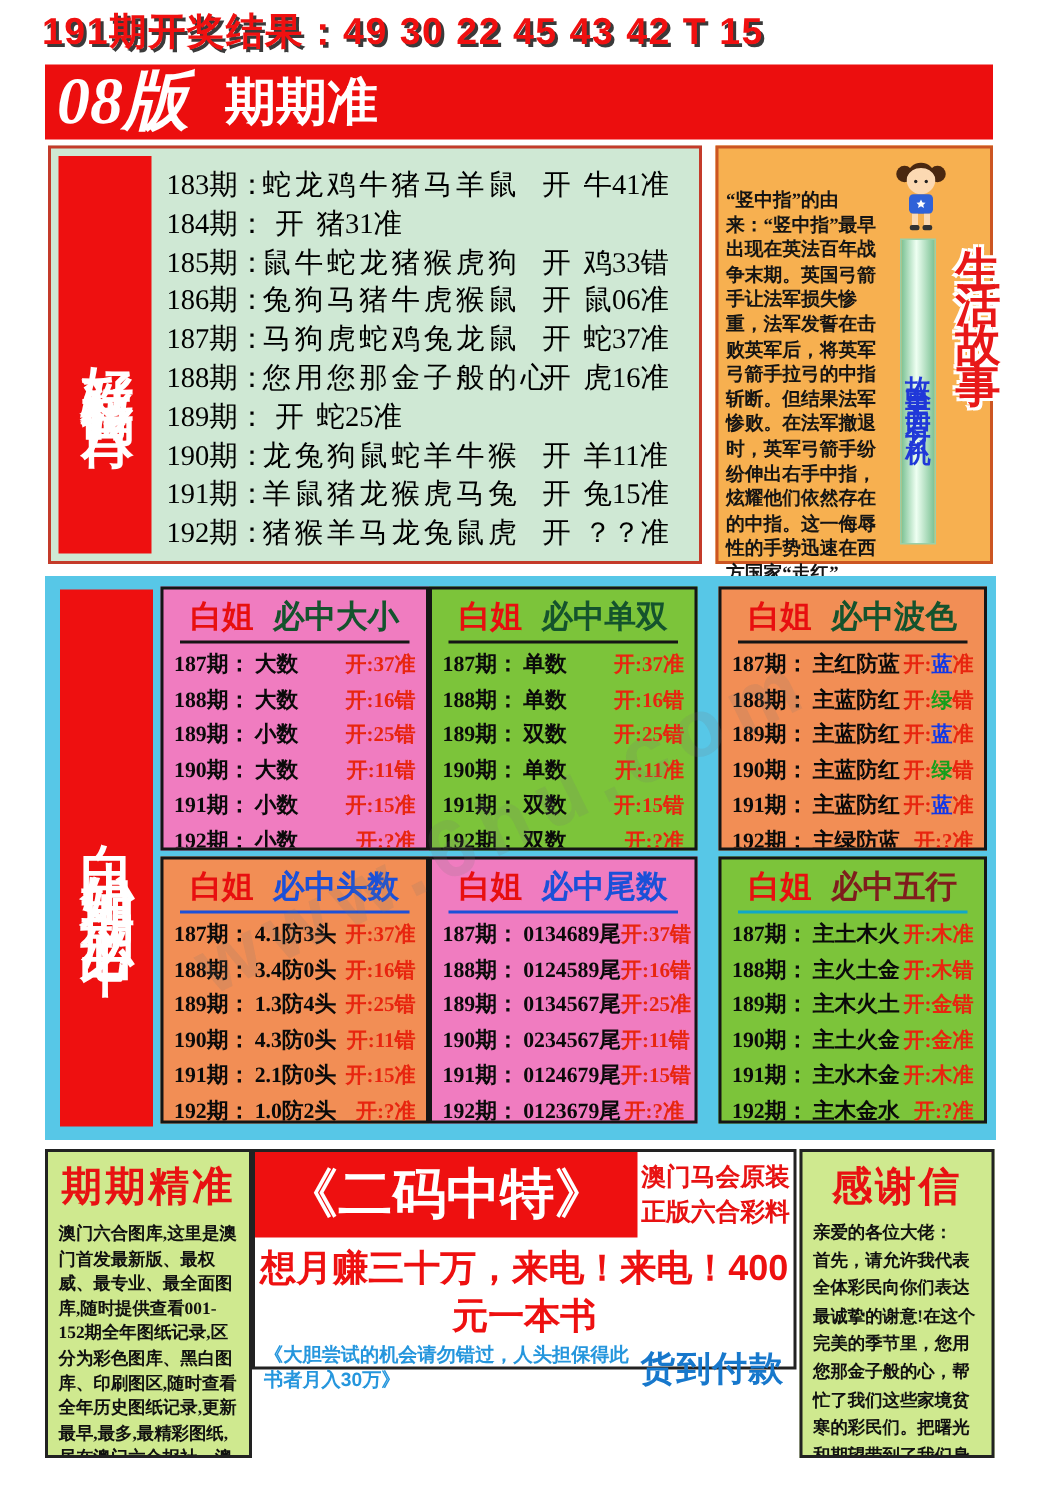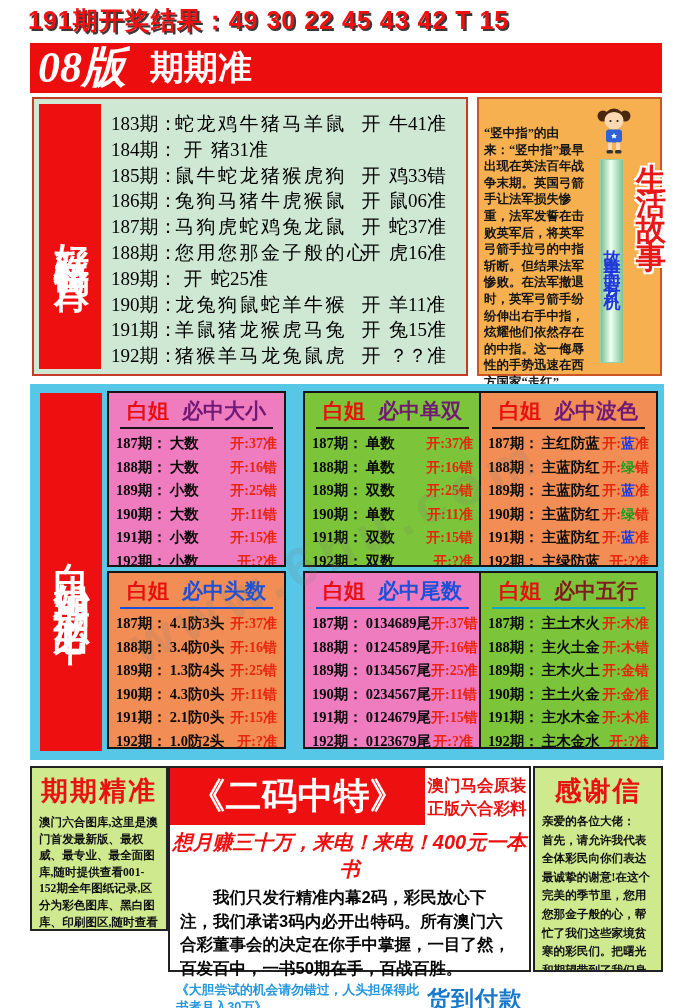--- a/index.html
+++ b/index.html
@@ -47,52 +47,52 @@
   #girl-icon { position:absolute; left:117px; top:8px; }
 
   
   #mid-section { left:30px; top:384px; width:634px; height:376px; background:#57c7e7; }
   #mid-banner { position:absolute; left:10px; top:9px; width:62px; height:358px; }
   #mid-banner span { font-size:36px; letter-spacing:11px; }
 
   .pbox { position:absolute; width:179px; border:2px solid #151515; padding:2px 7px 0; overflow:hidden; }
   .row-top { top:7px; height:176px; }
   .row-bot { top:187px; height:178px; }
-  .col1 { left:77px; } .col2 { left:273px; } .col3 { left:449px; }
+  .col1 { left:77px; } .col2 { left:256px; } .col3 { left:449px; }
   .t-pink { background:#f07cc0; } .t-green { background:#7cc43a; } .t-orange { background:#f28e55; }
   .ph { text-align:center; font-weight:bold; font-size:21px; border-bottom:2px solid #151515;
     padding-bottom:2px; margin:2px 4px 3px; font-family:"Liberation Sans","DejaVu Sans",sans-serif; }
   .ph .t1 { color:#e80f0f; margin-right:13px; }
-  .ph .t2 { color:#701a75; }
+  .ph .t2 { color:#14532d; }
   .h-blue .ph { border-color:#1b50d8; } .h-blue .ph .t2 { color:#1b50d8; }
   .h-teal .ph { border-color:#0fa8c8; } .h-teal .ph .t2 { color:#7f1d1d; }
   .prow { display:flex; align-items:baseline; font-size:14.5px; font-weight:bold;
     line-height:23.6px; color:#0a0a0a; white-space:nowrap; }
   .prow .pk { margin-left:3px; }
   .prow .pr { margin-left:auto; color:#e8250f; font-size:14px; }
   .pr .v.blue { color:#1238e8; } .pr .v.green { color:#14a01c; }
 
   
   .bot-box { border:2px solid #222; background:#cfe98f; overflow:hidden; }
-  #precise-box { left:30px; top:766px; width:138px; height:165px; }
+  #precise-box { left:30px; top:766px; width:138px; height:206px; }
   #thanks-box { left:533px; top:766px; width:130px; height:206px; }
   .b-title { font-size:27px; color:#e81212; font-weight:bold; text-align:center; margin-top:5px;
     font-family:"Liberation Sans","DejaVu Sans",sans-serif; letter-spacing:2px; }
   .b-para { margin:6px 7px 0; font-size:11.6px; line-height:16.6px; color:#101010; font-weight:600;
     white-space:pre-line; }
   #thanks-box .b-para { line-height:18.6px; margin-top:4px; }
 
-  #ad-box { left:168px; top:766px; width:363px; height:206px; background:#fff; border:2px solid #222; }
+  #ad-box { left:168px; top:766px; width:363px; height:147px; background:#fff; border:2px solid #222; }
   .ad-top { display:flex; height:57px; }
   .ad-banner { flex:1; background:#ee1010; color:#fff; font-size:36px; font-weight:bold;
     display:flex; align-items:center; justify-content:center; font-family:"Liberation Sans","DejaVu Sans",sans-serif; }
   .ad-side { width:104px; color:#e81212; font-weight:bold; font-size:16.5px; line-height:23px;
     padding-top:6px; text-align:center; font-family:"Liberation Sans","DejaVu Sans",sans-serif; }
-  .ad-redline { color:#ee1010; font-weight:bold; font-size:20px; text-align:center; margin-top:4px;
-    font-family:"Liberation Sans","DejaVu Sans",sans-serif;font-style:italic; }
+  .ad-redline { color:#ee1010; font-weight:bold; font-size:24px; text-align:center; margin-top:4px;
+    font-family:"Liberation Sans","DejaVu Sans",sans-serif; }
   .ad-body { margin:3px 10px 0; font-size:16.5px; font-weight:bold; line-height:23.5px; color:#070707;
     text-indent:33px; font-family:"Liberation Sans","DejaVu Sans",sans-serif; }
   .ad-bottom { display:flex; align-items:center; margin:2px 6px 0; }
   .ad-blue { flex:1; color:#2596dd; font-weight:bold; font-size:12.8px;
     font-family:"Liberation Sans","DejaVu Sans",sans-serif; }
   .ad-cod { color:#1778cc; font-weight:bold; font-size:23px; letter-spacing:1px;
     font-family:"Liberation Sans","DejaVu Sans",sans-serif; }
 
   #watermark { left:120px; top:620px; transform:rotate(-26deg); transform-origin:left top;
     font-size:54px; font-weight:bold; color:rgba(120,120,120,0.16); letter-spacing:8px;
@@ -483,21 +483,20 @@
 
 <div class="abs" id="ad-box">
   <div class="ad-top">
     <div class="ad-banner">《二码中特》</div>
     <div class="ad-side">
       <div>澳门马会原装</div>
       <div>正版六合彩料</div>
     </div>
   </div>
   <div class="ad-redline">想月赚三十万，来电！来电！400元一本书</div>
-  <div class="ad-body">我们只发行精准内幕2码，彩民放心下注，我们承诺3码内必开出特码。所有澳门六合彩董事会的决定在你手中掌握，一目了然，百发百中，一书50期在手，百战百胜。</div>
   <div class="ad-bottom">
     <span class="ad-blue">《大胆尝试的机会请勿错过，人头担保得此书者月入30万》</span>
     <span class="ad-cod">货到付款</span>
   </div>
 </div>
 
 <div class="abs bot-box" id="thanks-box">
   <div class="b-title">感谢信</div>
   <div class="b-para">亲爱的各位大佬：
 首先，请允许我代表全体彩民向你们表达最诚挚的谢意!在这个完美的季节里，您用您那金子般的心，帮忙了我们这些家境贫寒的彩民们。把曙光和期望带到了我们身旁，让我们能够完美中彩，用知识来改变未来的人生道路。你们的爱心让我们感受到社会的温暖。你们的好彩免除了我们贫困的后顾之忧，让我们渴望新生活的心倍受感</div>

